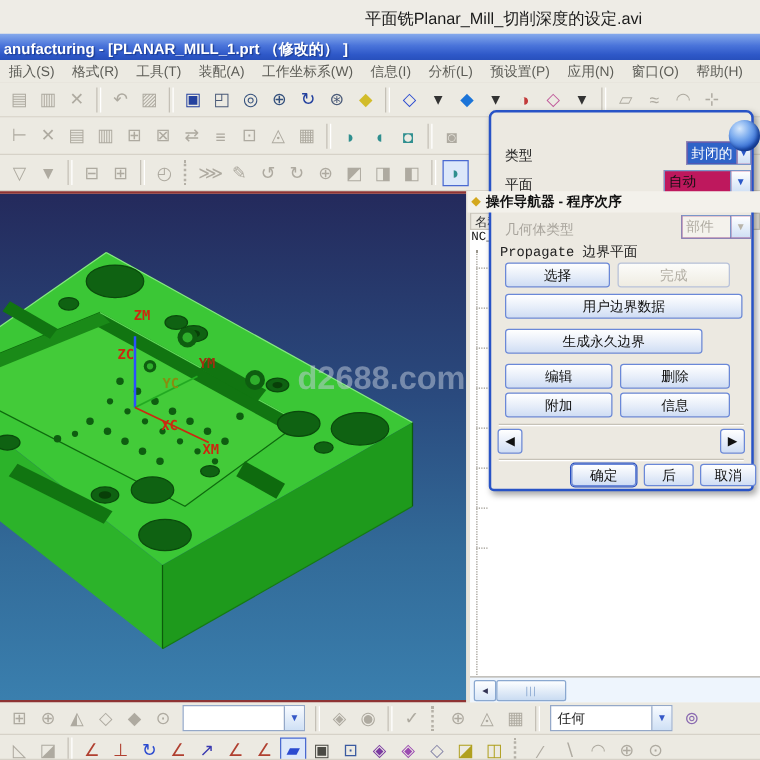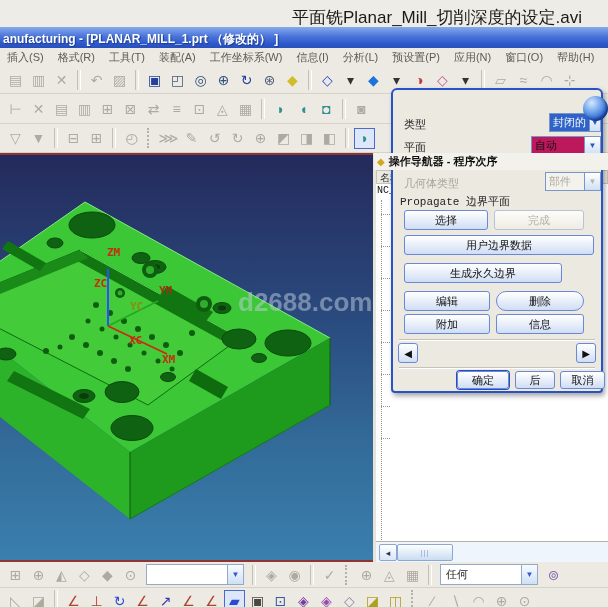--- a/index.html
+++ b/index.html
@@ -1,21 +1,21 @@
 <!DOCTYPE html>
 <html><head>
 <meta charset="utf-8">
 <style>
   html,body{margin:0;padding:0;}
   #app{position:relative;width:608px;height:608px;overflow:hidden;background:#ece9e1;
        font-family:"Liberation Sans","DejaVu Sans",sans-serif;-webkit-font-smoothing:antialiased;}
   .abs{position:absolute;}
   
   #vstrip{left:0;top:0;width:608px;height:27px;background:#eeece6;}
-  #vtitle{left:292px;top:6px;font-size:17px;color:#1a1a1a;white-space:nowrap;}
+  #vtitle{left:292px;top:6px;font-size:13px;color:#1a1a1a;white-space:nowrap;}
   
   #titlebar{left:0;top:27px;width:608px;height:21px;
     background:linear-gradient(180deg,#86aaec 0%,#4a74da 45%,#2e58c8 80%,#2850bc 100%);
     display:flex;align-items:flex-end;}
   #wtitle{color:#fff;font-weight:bold;font-size:12px;padding-left:3px;white-space:nowrap;
     text-shadow:1px 1px 1px #1a3a90;}
   
   #menubar{left:0;top:48px;width:608px;height:18px;background:#eceae2;display:flex;align-items:center;
     border-bottom:1px solid #dcd8ce;}
   .menu-item{font-size:11px;color:#5c5c56;padding:1px 7px;white-space:nowrap;text-align:right;}
@@ -322,21 +322,21 @@
     <div class="dcombo disabled" style="left:152px;top:82px;width:56px;">
       <span class="val">部件</span>
       <span class="arr">▼</span>
     </div>
     <span class="dlabel" style="left:7px;top:104px;font-family:'Liberation Mono','DejaVu Sans Mono',monospace;">Propagate 边界平面</span>
     <div class="dbtn" style="left:11px;top:120px;width:84px;">选择</div>
     <div class="dbtn disabled" style="left:101px;top:120px;width:90px;">完成</div>
     <div class="dbtn" style="left:11px;top:145px;width:190px;">用户边界数据</div>
     <div class="dbtn" style="left:11px;top:173px;width:158px;">生成永久边界</div>
     <div class="dbtn" style="left:11px;top:201px;width:86px;">编辑</div>
-    <div class="dbtn" style="left:103px;top:201px;width:88px;border-radius:10px;">删除</div>
+    <div class="dbtn" style="left:103px;top:201px;width:88px;">删除</div>
     <div class="dbtn" style="left:11px;top:224px;width:86px;">附加</div>
     <div class="dbtn" style="left:103px;top:224px;width:88px;">信息</div>
     <div class="groove" style="left:6px;top:249px;width:196px;"></div>
     <div class="dbtn" style="left:5px;top:253px;width:20px;font-size:10px;">◀</div>
     <div class="dbtn" style="left:183px;top:253px;width:20px;font-size:10px;">▶</div>
     <div class="groove" style="left:6px;top:277px;width:196px;"></div>
     <div class="dbtn default" style="left:64px;top:281px;width:52px;height:18px;">确定</div>
     <div class="dbtn" style="left:122px;top:281px;width:40px;height:18px;">后</div>
     <div class="dbtn" style="left:167px;top:281px;width:45px;height:18px;">取消</div>
   </div>

